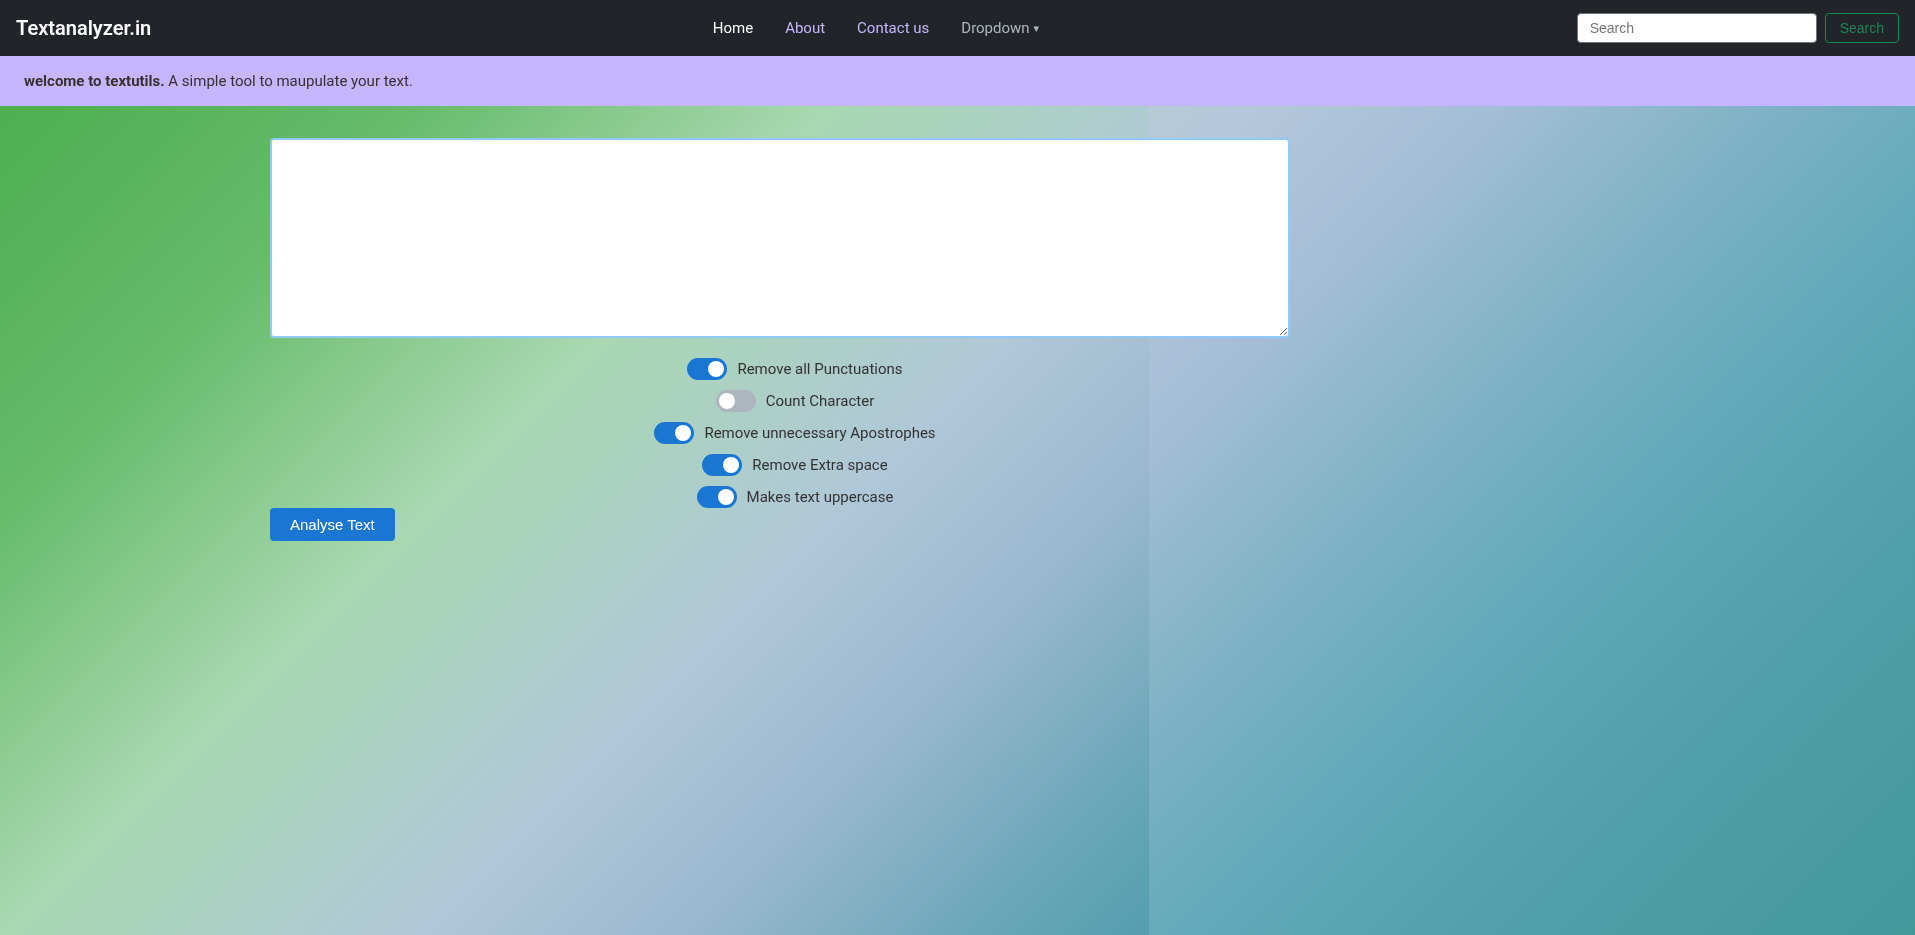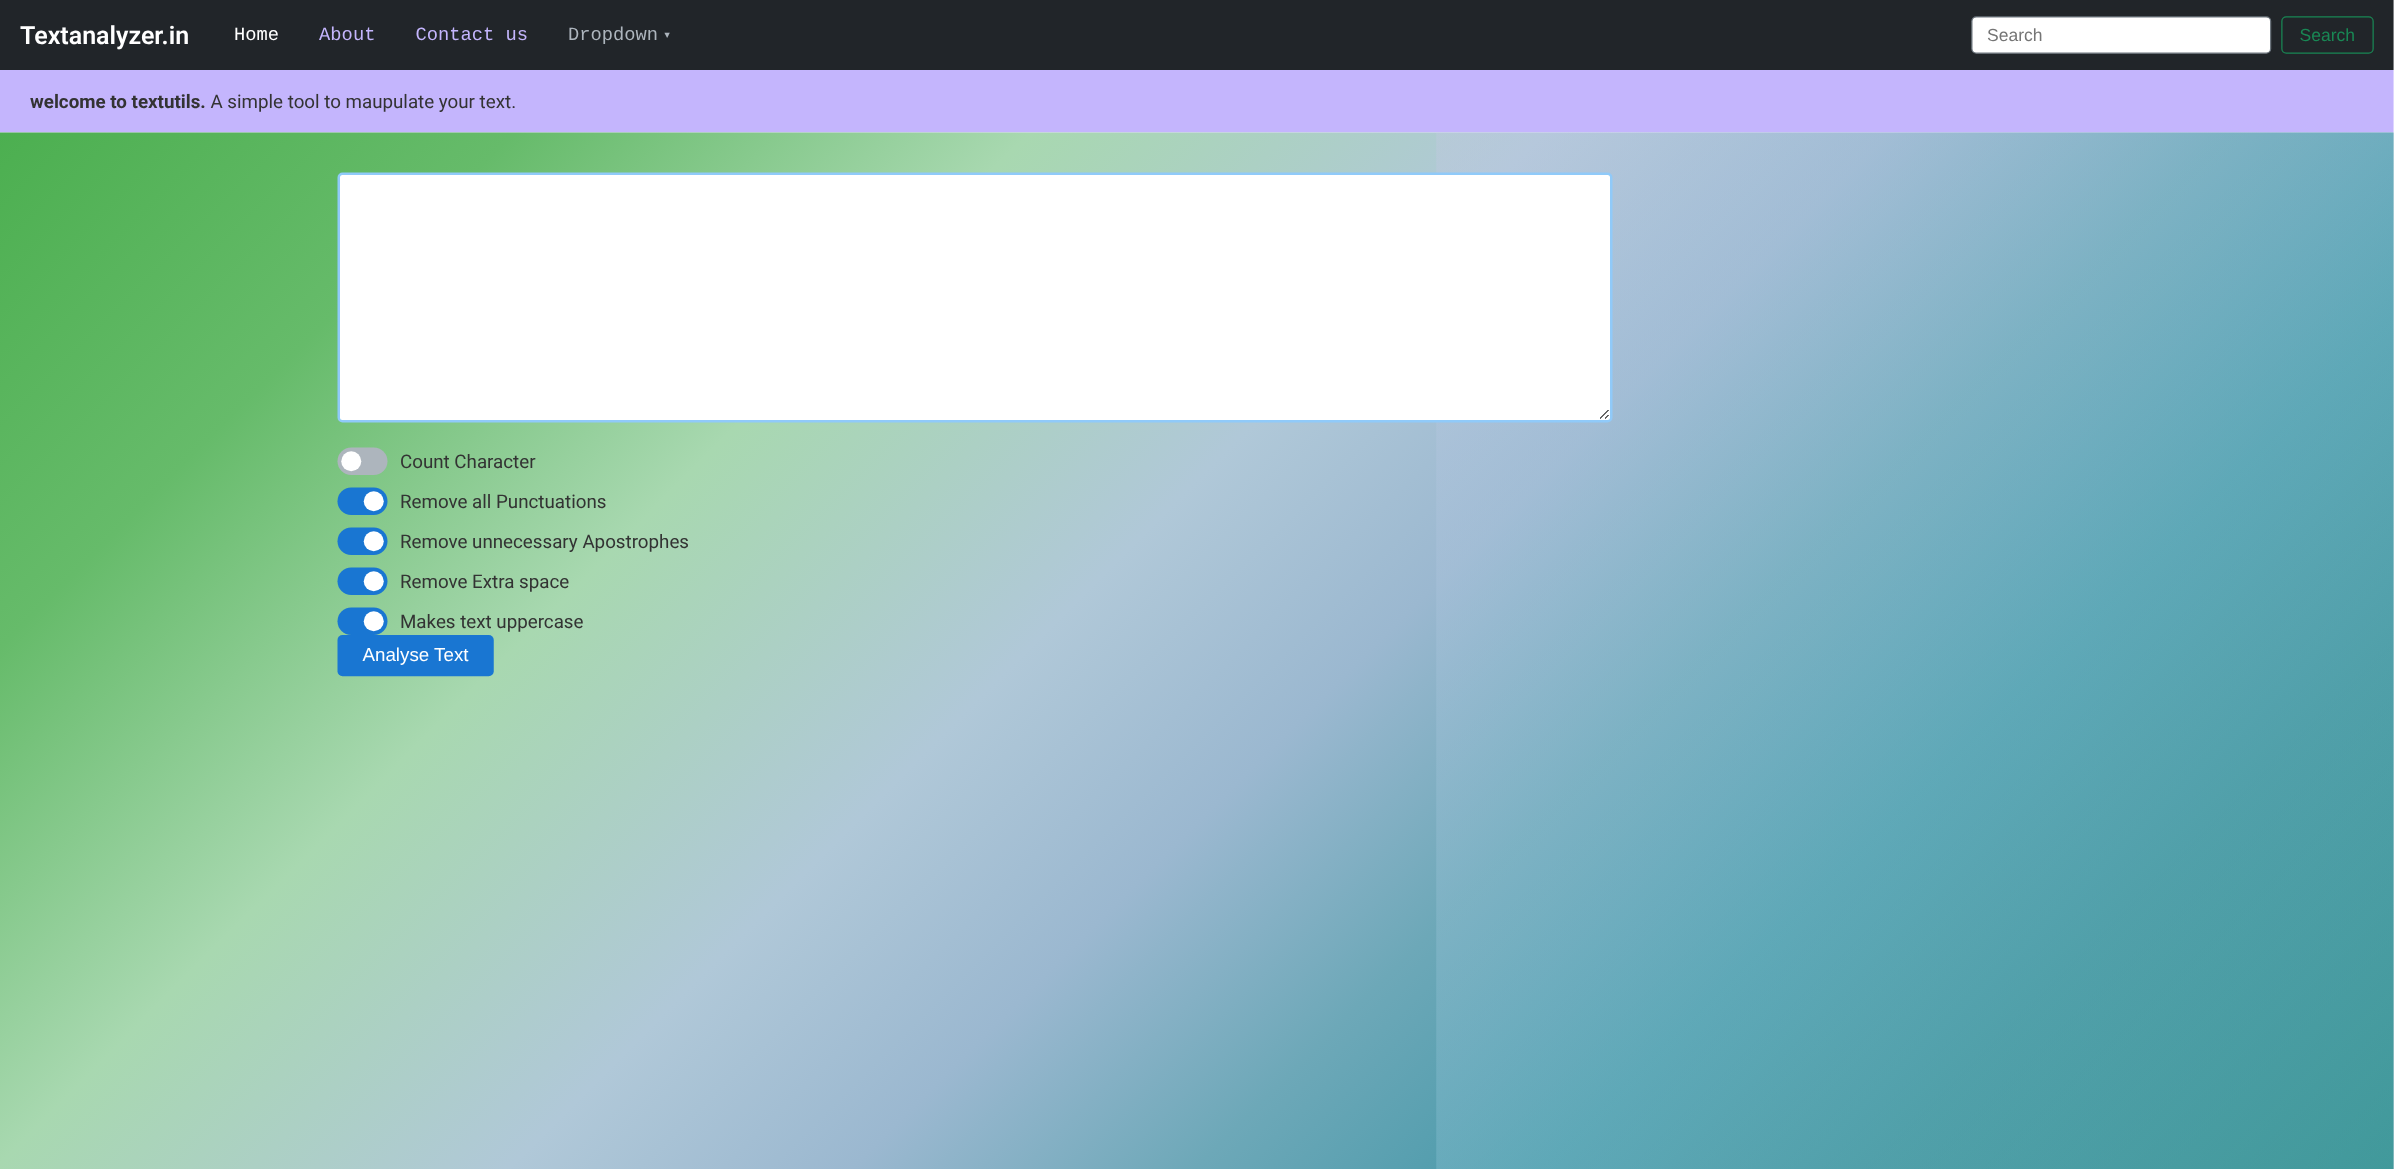--- a/index.html
+++ b/index.html
@@ -1,18 +1,19 @@
 <!DOCTYPE html>
 <html><head>
   <meta charset="utf-8">
   <style>
     * {
       margin: 0;
       padding: 0;
       box-sizing: border-box;
+      justify-content: center;
     }
 
     body {
       font-family: -apple-system, BlinkMacSystemFont, 'Segoe UI', Roboto, sans-serif;
       width: 1915px;
       min-height: 935px;
       overflow-x: hidden;
     }
 
     
@@ -32,21 +33,20 @@
       margin-right: 24px;
       text-decoration: none;
       white-space: nowrap;
     }
 
     .nav-links {
       display: flex;
       align-items: center;
       gap: 8px;
       flex: 1;
-      font-family: Liberation Mono, monospace;
     }
 
     .nav-link {
       color: #c4b5fd;
       text-decoration: none;
       padding: 8px 12px;
       font-size: 15px;
       cursor: pointer;
     }
 
@@ -280,57 +280,57 @@
 
 <div class="main-content">
   <div class="content-wrapper">
     
     
     <textarea class="text-area" style=""></textarea>
 
     <div class="toggles-section">
 
       <div class="toggle-row">
+        <label class="toggle-switch toggle-on">
+          <input type="checkbox" checked="" style="">
+          <span class="toggle-slider"></span>
+        </label>
+        <span class="toggle-label">Remove all Punctuations</span>
+      </div>
+
+      <div class="toggle-row">
         <label class="toggle-switch toggle-off">
           <input type="checkbox" style="">
           <span class="toggle-slider"></span>
         </label>
         <span class="toggle-label">Count Character</span>
       </div>
 
+
       <div class="toggle-row">
         <label class="toggle-switch toggle-on">
           <input type="checkbox" checked="" style="">
           <span class="toggle-slider"></span>
         </label>
-        <span class="toggle-label">Remove all Punctuations</span>
-      </div>
-
+        <span class="toggle-label">Remove unnecessary Apostrophes</span>
+      </div>
 
       <div class="toggle-row">
         <label class="toggle-switch toggle-on">
           <input type="checkbox" checked="" style="">
           <span class="toggle-slider"></span>
         </label>
-        <span class="toggle-label">Remove unnecessary Apostrophes</span>
+        <span class="toggle-label">Remove Extra space</span>
       </div>
 
       <div class="toggle-row">
         <label class="toggle-switch toggle-on">
           <input type="checkbox" checked="" style="">
           <span class="toggle-slider"></span>
         </label>
-        <span class="toggle-label">Remove Extra space</span>
-      </div>
-
-      <div class="toggle-row">
-        <label class="toggle-switch toggle-on">
-          <input type="checkbox" checked="" style="">
-          <span class="toggle-slider"></span>
-        </label>
         <span class="toggle-label">Makes text uppercase</span>
       </div>
 
     </div>
 
     <button class="analyse-btn">Analyse Text</button>
 
   </div>
 </div>
 

